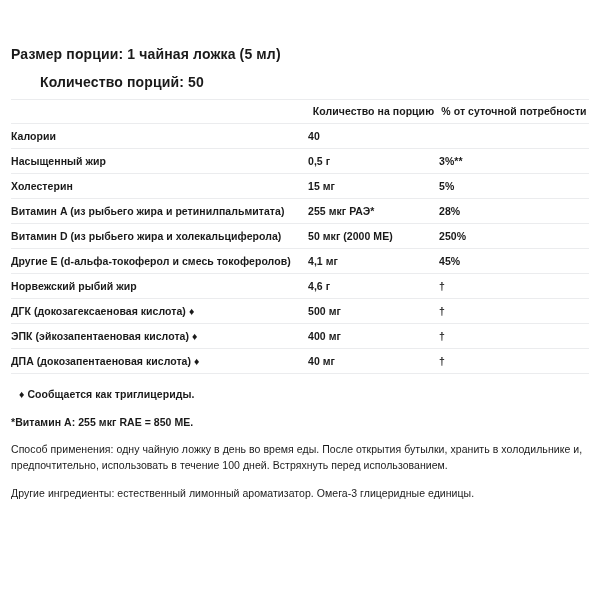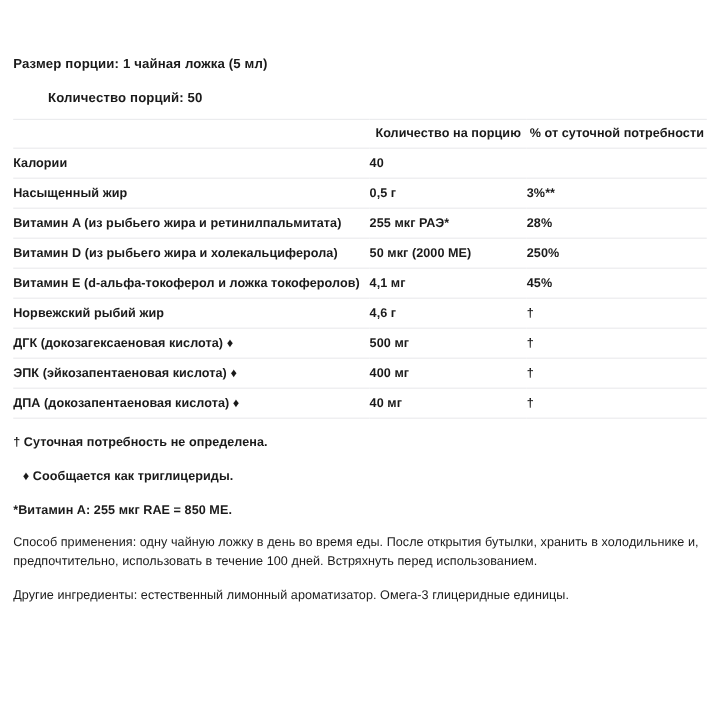--- a/index.html
+++ b/index.html
@@ -22,21 +22,21 @@
     height: 600px;
     padding: 0 11px;
     position: relative;
   }
 
   
   .serving-block {
     padding-top: 47px;
   }
   .serving-line {
-    font-size: 11px;
+    font-size: 14px;
     font-weight: bold;
     line-height: 14px;
     letter-spacing: 0.01em;
     color: #1a1a1a;
     margin: 0 0 14px 0;
   }
   .serving-line:last-child { margin-bottom: 0; margin-left: 29px; }
 
   
   .facts-table {
@@ -132,31 +132,36 @@
           <td class="col-name">Калории</td>
           <td class="col-amt">40</td>
           <td class="col-dv"></td>
         </tr>
         <tr>
           <td class="col-name">Насыщенный жир</td>
           <td class="col-amt">0,5 г</td>
           <td class="col-dv">3%**</td>
         </tr>
         <tr>
+          <td class="col-name">Холестерин</td>
+          <td class="col-amt">15 мг</td>
+          <td class="col-dv">5%</td>
+        </tr>
+        <tr>
           <td class="col-name">Витамин A (из рыбьего жира и ретинилпальмитата)</td>
           <td class="col-amt">255 мкг РАЭ*</td>
           <td class="col-dv">28%</td>
         </tr>
         <tr>
           <td class="col-name">Витамин D (из рыбьего жира и холекальциферола)</td>
           <td class="col-amt">50 мкг (2000 МЕ)</td>
           <td class="col-dv">250%</td>
         </tr>
         <tr>
-          <td class="col-name">Витамин E (d-альфа-токоферол и ложка токоферолов)</td>
+          <td class="col-name">Другие E (d-альфа-токоферол и смесь токоферолов)</td>
           <td class="col-amt">4,1 мг</td>
           <td class="col-dv">45%</td>
         </tr>
         <tr>
           <td class="col-name">Норвежский рыбий жир</td>
           <td class="col-amt">4,6 г</td>
           <td class="col-dv">†</td>
         </tr>
         <tr>
           <td class="col-name">ДГК (докозагексаеновая кислота) ♦</td>
@@ -170,21 +175,20 @@
         </tr>
         <tr>
           <td class="col-name">ДПА (докозапентаеновая кислота) ♦</td>
           <td class="col-amt">40 мг</td>
           <td class="col-dv">†</td>
         </tr>
       </tbody>
   </table>
 
   <div class="footnotes">
-      <p class="footnote">† Суточная потребность не определена.</p>
       <p class="footnote indented">♦ Сообщается как триглицериды.</p>
       <p class="footnote">*Витамин A: 255 мкг RAE = 850 МЕ.</p>
     </div>
 
   <div class="paragraphs">
       <p class="para">Способ применения: одну чайную ложку в день во время еды. После открытия бутылки, хранить в холодильнике и, предпочтительно, использовать в течение 100 дней. Встряхнуть перед использованием.</p>
       <p class="para">Другие ингредиенты: естественный лимонный ароматизатор. Омега-3 глицеридные единицы.</p>
     </div>
 
 </div>

